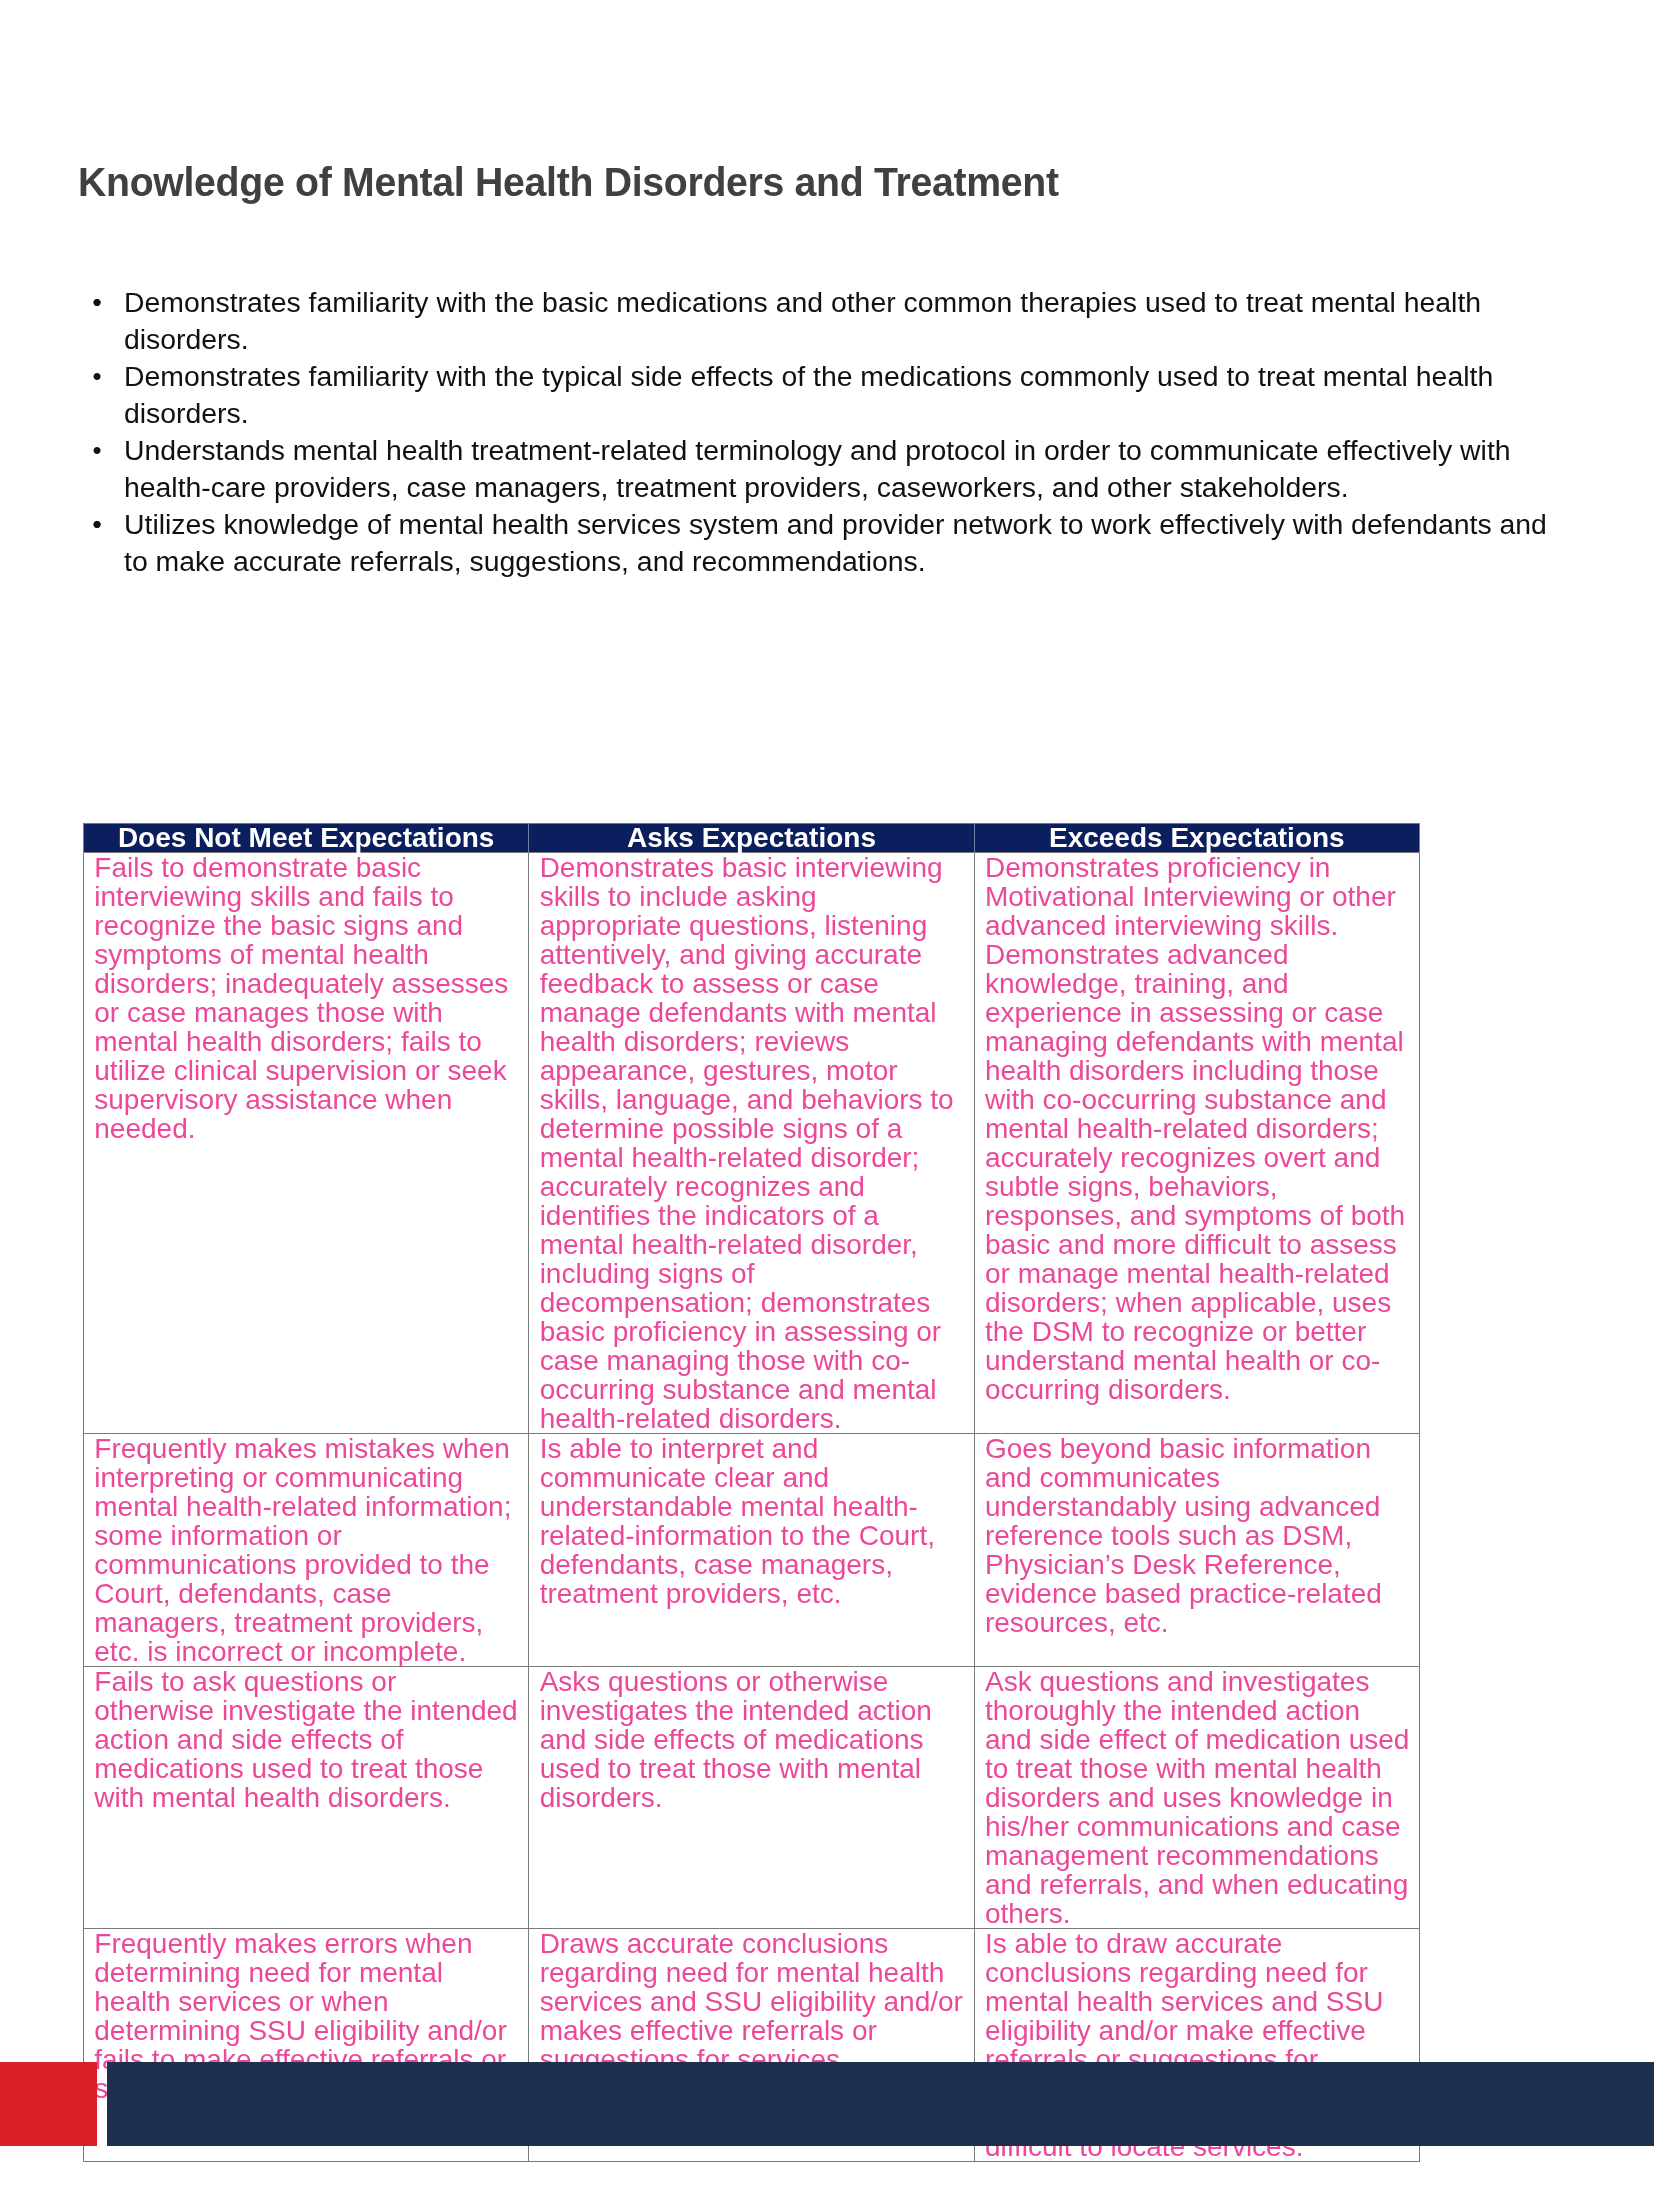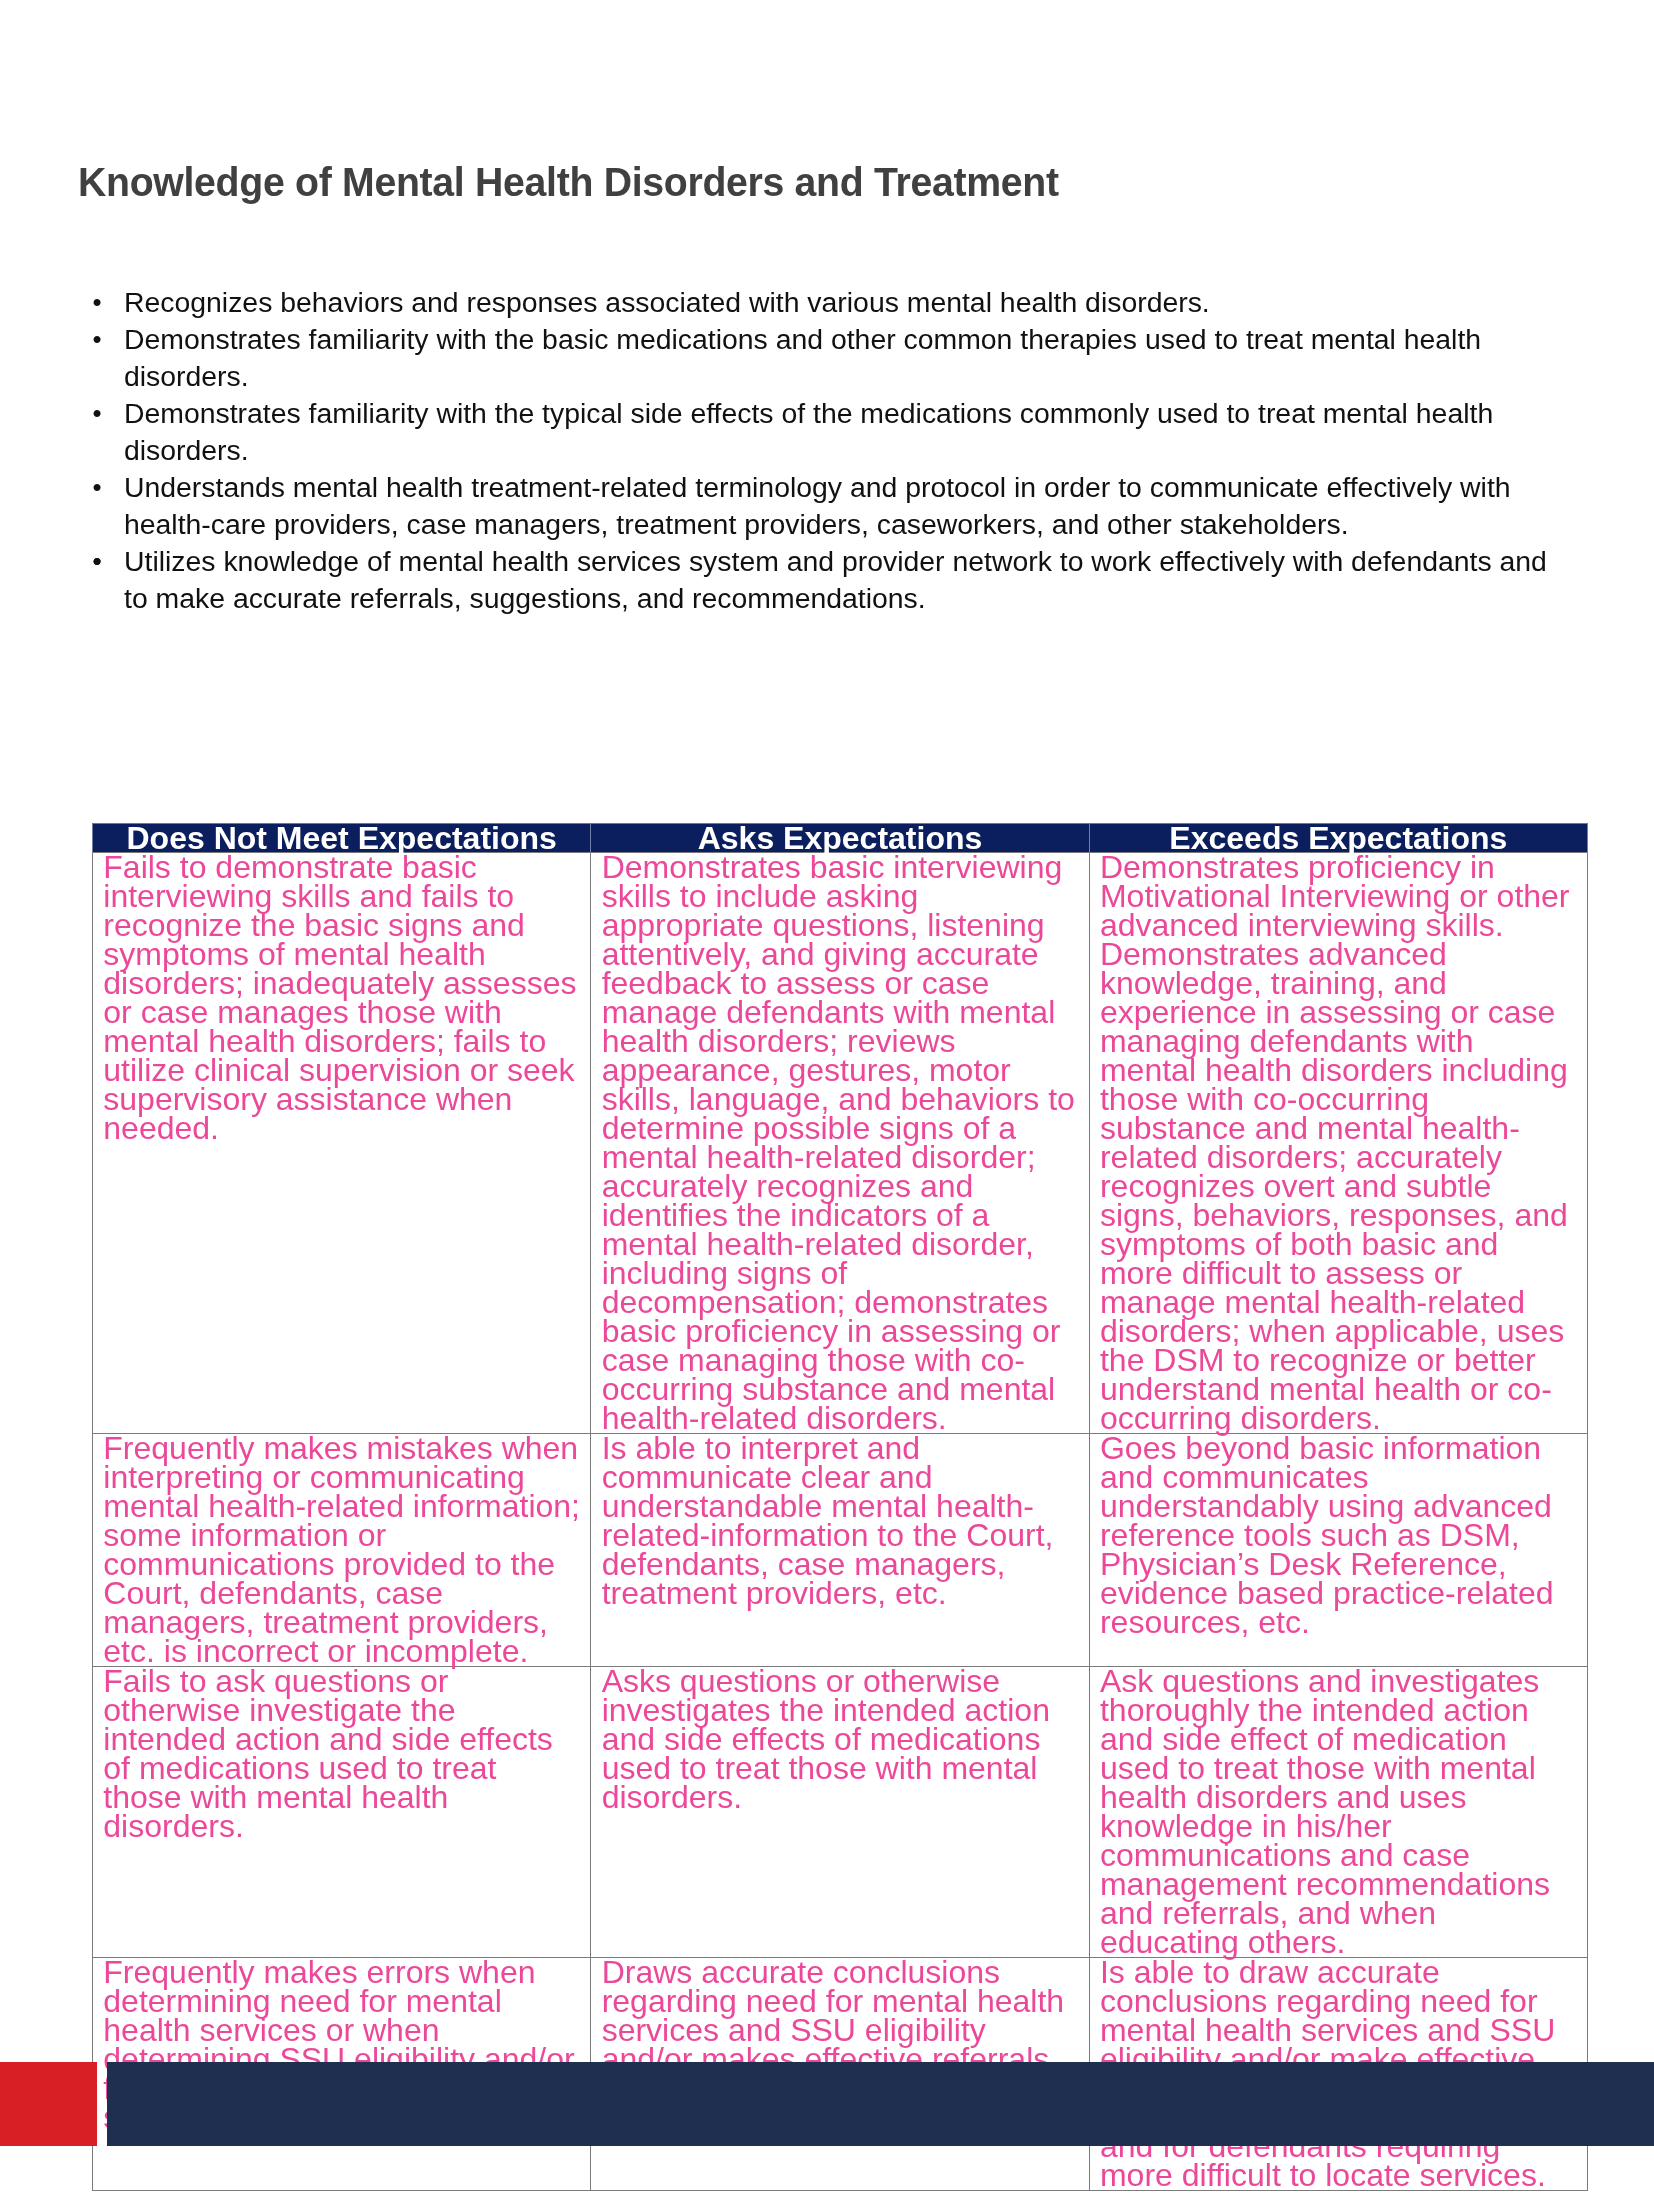--- a/index.html
+++ b/index.html
@@ -15,23 +15,23 @@
   .bullets {
     position: absolute; left: 90px; top: 284px; width: 1460px;
     margin: 0; padding: 0; list-style: none;
     font-size: 28.4px; line-height: 37px; color: #111;
   }
   .bullets li { position: relative; padding-left: 34px; }
   .bullets li .dot {
     position: absolute; left: 2.6px; top: 0; font-size: 26px;
   }
   table.rubric {
-    position: absolute; left: 92px; top: 823px; width: 1496px;
+    position: absolute; left: 83px; top: 823px; width: 1337px;
     border-collapse: collapse; table-layout: fixed;
-    font-size: 32px; line-height: 29px;
+    font-size: 28px; line-height: 29px;
   }
   table.rubric th {
     background: #0b1f5e; color: #ffffff; font-weight: bold;
     height: 28.4px; padding: 0; text-align: center; line-height: 28.4px;
     border-left: 1.9px solid #6f7fa8; border-right: 1.9px solid #6f7fa8;
     border-top: 1.3px solid #777;
   }
   table.rubric td {
     vertical-align: top; padding: 0 9px 0 10.3px;
     border: 1.9px solid #7a7a7a; color: #ec4899;
@@ -48,21 +48,21 @@
     position: absolute; left: 107px; top: 2062px; width: 1547px; height: 84px;
     background: #1f2f4f;
   }
 </style>
 </head>
 <body>
 
 <h1 class="title">Knowledge of Mental Health Disorders and Treatment</h1>
 
 <ul class="bullets">
-  <li><span class="dot">•</span><span>Recognizes behaviors and responses associated with various mental health disorders.</span></li>
+  <li><span class="dot">•</span></li>
   <li><span class="dot">•</span><span>Demonstrates familiarity with the basic medications and other common therapies used to treat mental health disorders.</span></li>
   <li><span class="dot">•</span><span>Demonstrates familiarity with the typical side effects of the medications commonly used to treat mental health disorders.</span></li>
   <li><span class="dot">•</span><span>Understands mental health treatment-related terminology and protocol in order to communicate effectively with health-care providers, case managers, treatment providers, caseworkers, and other stakeholders.</span></li>
   <li><span class="dot">•</span></li>
   <li><span class="dot">•</span><span>Utilizes knowledge of mental health services system and provider network to work effectively with defendants and to make accurate referrals, suggestions, and recommendations.</span></li>
 </ul>
 
 <table class="rubric">
   <thead>
     <tr>

